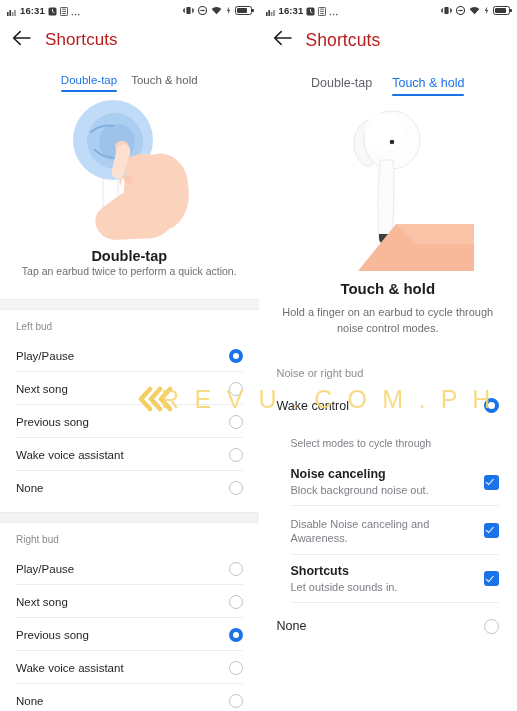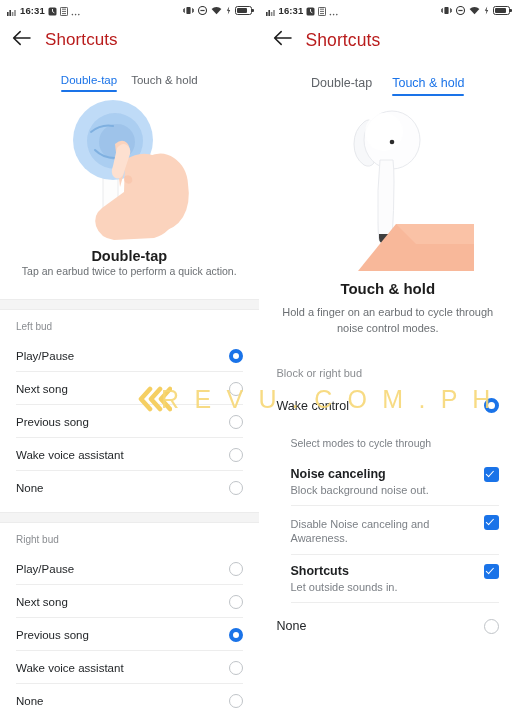--- a/index.html
+++ b/index.html
@@ -215,21 +215,21 @@
   }
 
   
   .mode-hint {
     font-size: 10.5px;
     color: #7c8086;
     padding: 12px 12px 9px 32px;
   }
   .mode-row {
     display: flex;
-    align-items: flex-start;
+    align-items: center;
     padding: 9px 18px 9px 32px;
     position: relative;
     cursor: pointer;
   }
   .mode-row:after {
     content: "";
     position: absolute;
     left: 32px; right: 18px; bottom: 0;
     height: 1px;
     background: #ededed;
@@ -519,21 +519,21 @@
         <path d="M91 138 h14 v4 q0 6 -7 6 q-7 0 -7 -6z" fill="#3f3f3f"></path>
 
         <path d="M108 128 L186 128 L186 175 L70 175 Z" fill="#f8b89a"></path>
         <path d="M108 128 L186 128 L186 148 L128 148 Z" fill="#fac3a8" opacity="0.85"></path>
       </svg>
     </div>
 
     <div class="hero-title">Touch &amp; hold</div>
     <div class="hero-sub">Hold a finger on an earbud to cycle through noise control modes.</div>
 
-    <div class="section-label" style="margin-top:18px">Block or right bud</div>
+    <div class="section-label" style="margin-top:18px">Noise or right bud</div>
 
     <div class="row no-div">
       <span class="row-label">Wake control</span>
       <span class="radio on"></span>
     </div>
 
     <div class="mode-hint">Select modes to cycle through</div>
 
     <div class="mode-row">
       <span class="mode-text">

